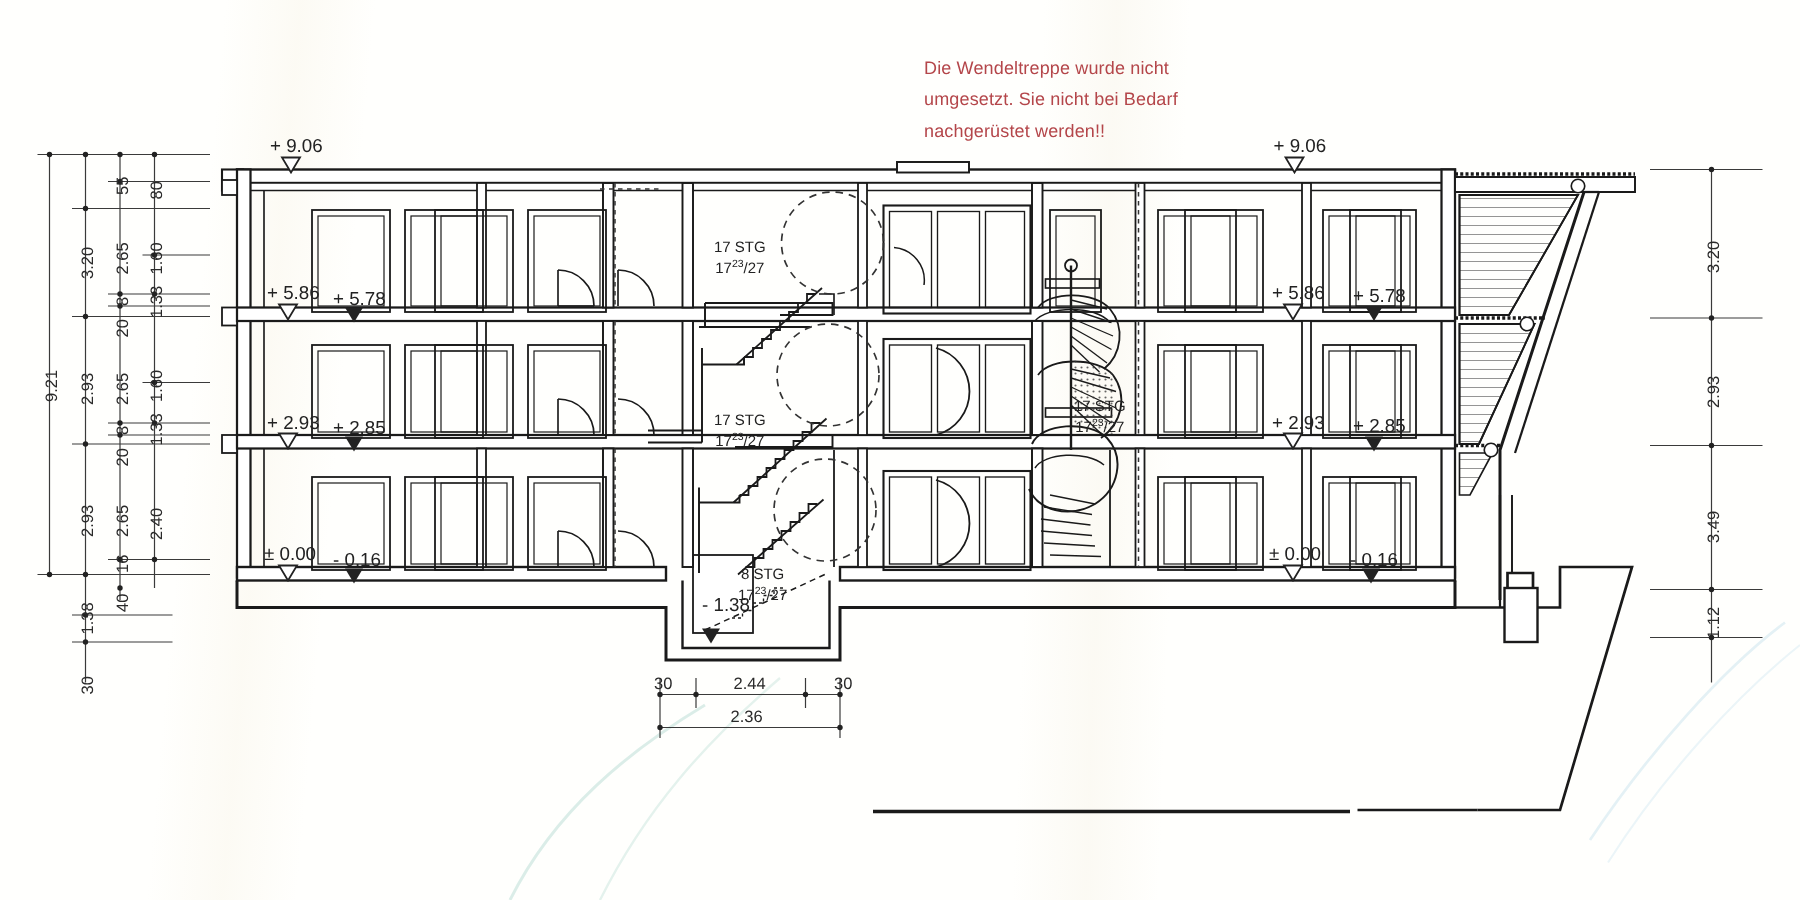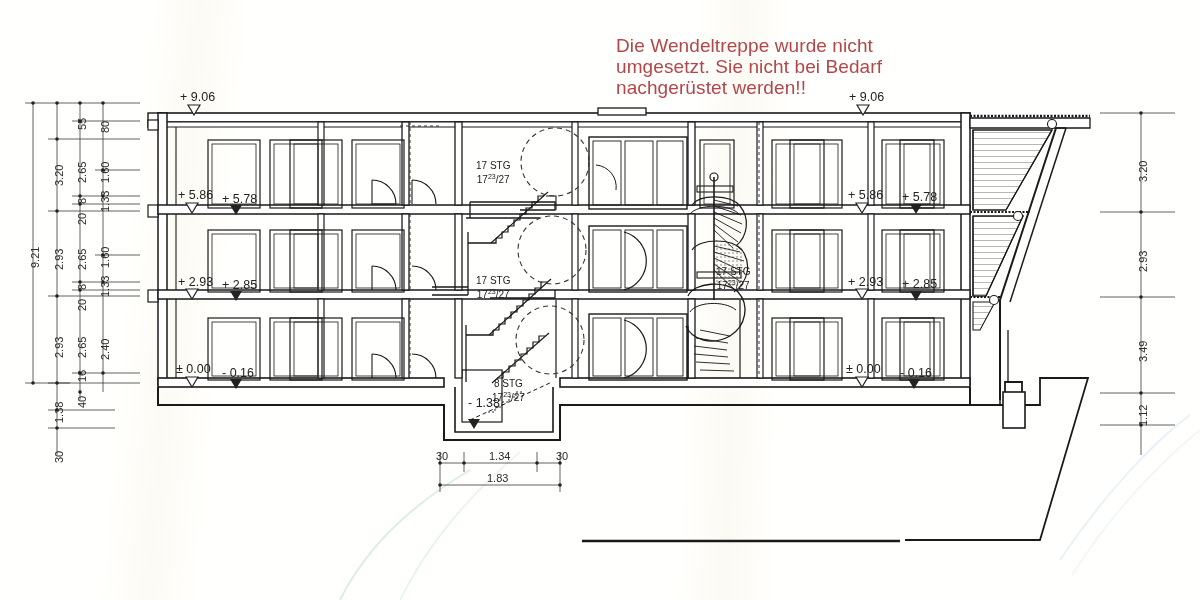--- a/index.html
+++ b/index.html
@@ -4,21 +4,21 @@
 <style>
   html,body{margin:0;padding:0;background:#fff;}
   body{width:1200px;height:600px;overflow:hidden;font-family:"Liberation Sans",sans-serif;}
   #stage{position:relative;width:1200px;height:600px;background:#fdfdfb;}
   #paper{position:absolute;inset:0;
     background:
       linear-gradient(95deg, rgba(250,247,240,0) 12%, rgba(252,250,243,.9) 16%, rgba(255,255,255,0) 20%),
       linear-gradient(92deg, rgba(253,251,246,0) 57%, rgba(251,249,242,.85) 61%, rgba(255,255,255,0) 65%),
       #fffffd;}
   svg{position:absolute;left:0;top:0;}
-  .note{position:absolute;color:#b4464a;font-size:19px;line-height:21px;letter-spacing:.1px;white-space:pre;}
+  .note{position:absolute;color:#b4464a;font-size:12px;line-height:21px;letter-spacing:.1px;white-space:pre;}
   .dimtxt{position:absolute;font-size:11px;color:#2a2a2a;font-family:"Liberation Sans",sans-serif;}
   .vert{transform:rotate(-90deg);transform-origin:left top;}
   .lvl{position:absolute;font-size:12.5px;color:#222;white-space:nowrap;}
   .stg{position:absolute;font-size:10px;color:#222;line-height:11px;white-space:nowrap;text-align:center;}
   .stg sup{font-size:7px;}
   .title{position:absolute;font-size:26px;letter-spacing:3px;color:#1c1c1c;font-weight:bold;font-family:"Liberation Sans",sans-serif;}
 </style>
 </head>
 <body>
 
@@ -512,17 +512,17 @@
   <div class="dimtxt vert" style="left:99px;top:268px;">1.60</div>
   <div class="dimtxt vert" style="left:99px;top:297px;">1.33</div>
   <div class="dimtxt vert" style="left:99px;top:360px;">2.40</div>
 
   <div class="dimtxt vert" style="left:1137px;top:182px;">3.20</div>
   <div class="dimtxt vert" style="left:1137px;top:272px;">2.93</div>
   <div class="dimtxt vert" style="left:1137px;top:362px;">3.49</div>
   <div class="dimtxt vert" style="left:1137px;top:426px;">1.12</div>
 
   <div class="dimtxt" style="left:436px;top:450px;">30</div>
-  <div class="dimtxt" style="left:489px;top:450px;">1.34</div>
+  <div class="dimtxt" style="left:489px;top:450px;">2.44</div>
   <div class="dimtxt" style="left:556px;top:450px;">30</div>
-  <div class="dimtxt" style="left:487px;top:472px;">1.83</div>
+  <div class="dimtxt" style="left:487px;top:472px;">2.36</div>
 
 </div>
 
 </body></html>

